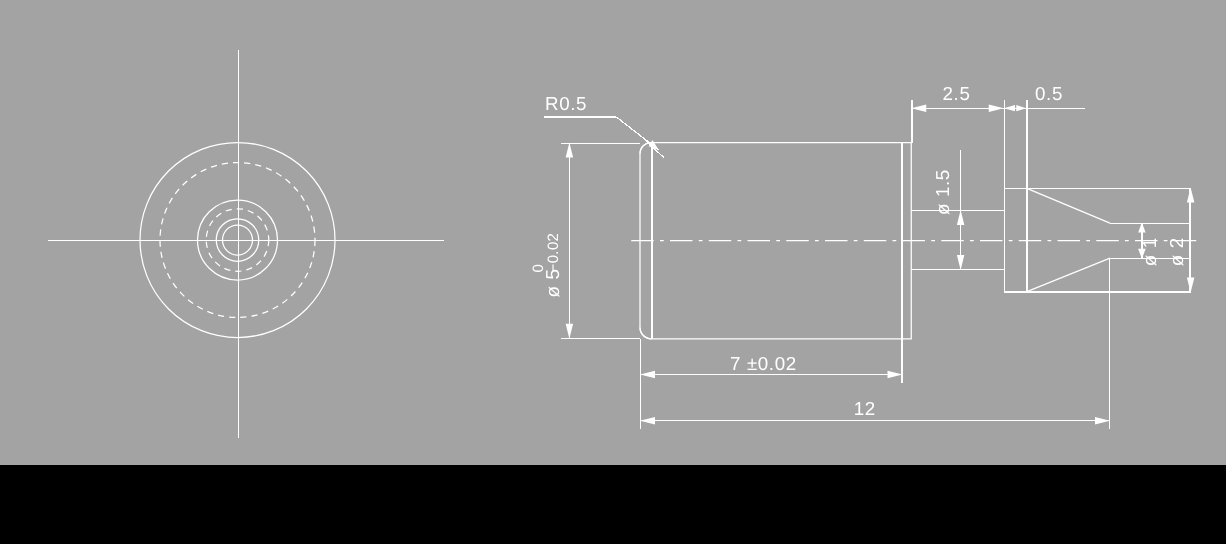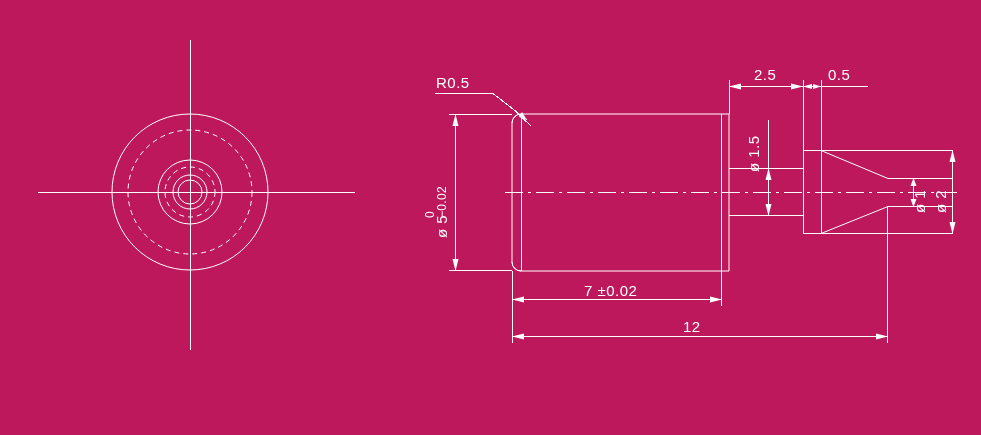--- a/index.html
+++ b/index.html
@@ -4,22 +4,22 @@
 <title>CAD Technical Drawing</title>
 <style>
   html, body {
     margin: 0;
     padding: 0;
     background: #000000;
   }
   #cad-root {
     position: relative;
     width: 981px;
-    height: 435px;
-    background: #be185d;
+    height: 372px;
+    background: #a3a3a3;
     overflow: hidden;
     font-family: "Liberation Sans", sans-serif;
   }
   #cad-svg {
     position: absolute;
     left: 0;
     top: 0;
     width: 981px;
     height: 435px;
     display: block;

